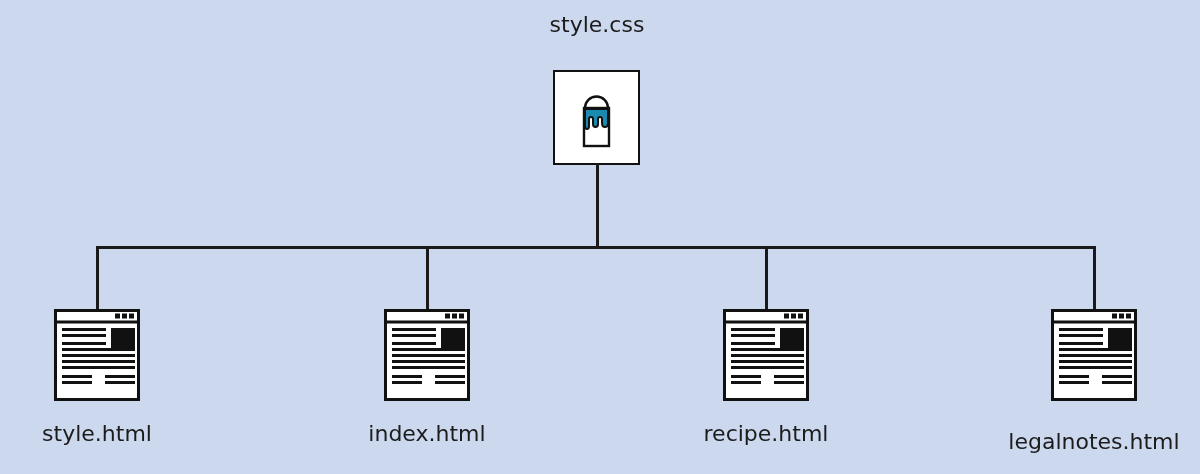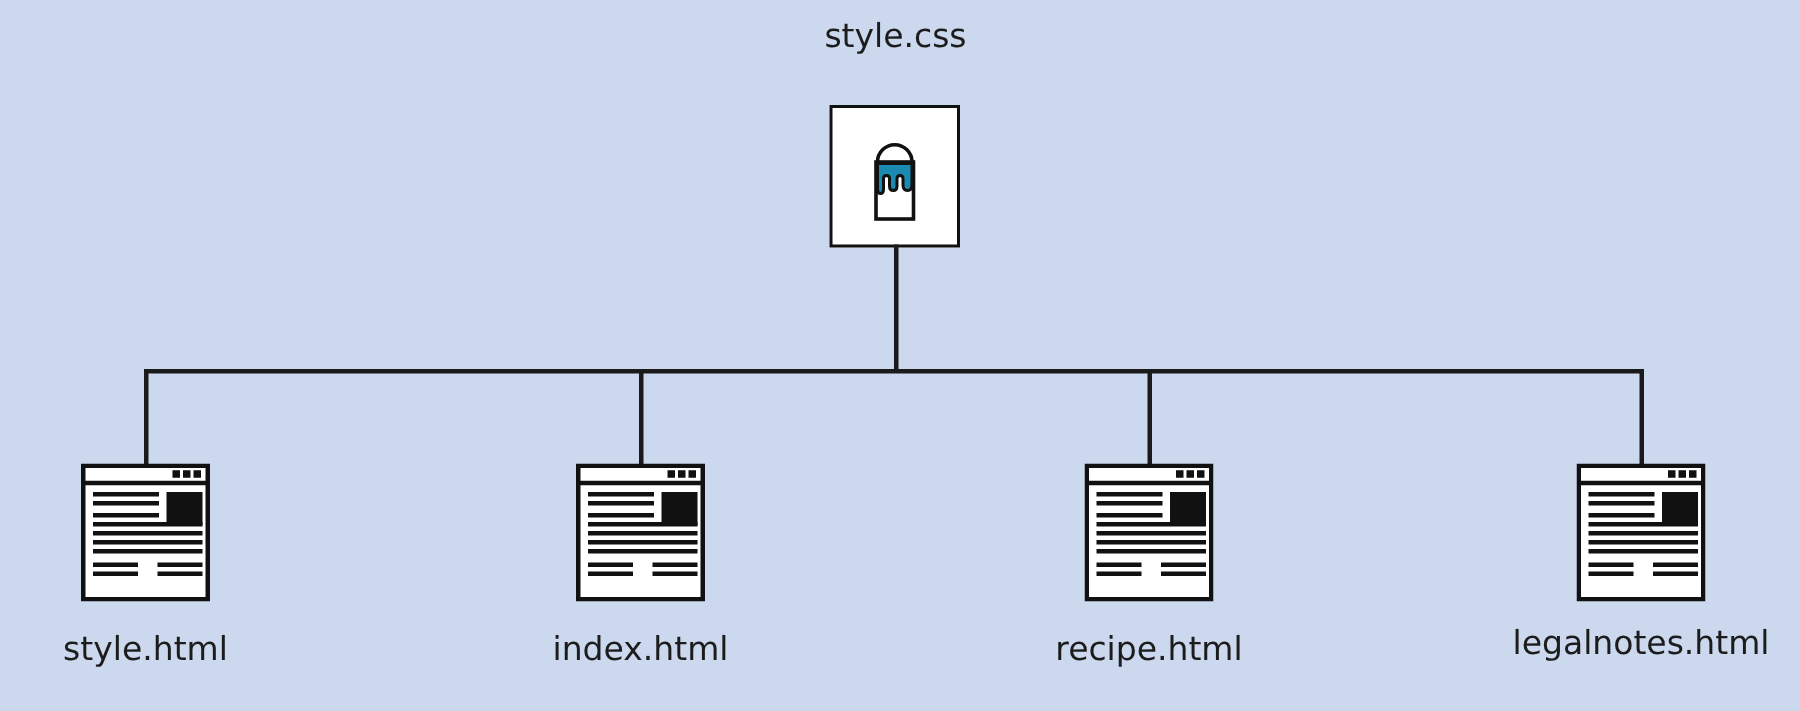--- a/index.html
+++ b/index.html
@@ -140,13 +140,13 @@
     <rect x="8" y="66" width="30" height="3" fill="#111"></rect>
     <rect x="51" y="66" width="30" height="3" fill="#111"></rect>
     <rect x="8" y="72" width="30" height="3" fill="#111"></rect>
     <rect x="51" y="72" width="30" height="3" fill="#111"></rect>
   </svg>
 </div>
 
 <div class="label" style="left:97px; top:421px;">style.html</div>
 <div class="label" style="left:427px; top:421px;">index.html</div>
 <div class="label" style="left:766px; top:421px;">recipe.html</div>
-<div class="label" style="left:1094px; top:417px;">legalnotes.html</div>
+<div class="label" style="left:1094px; top:429px;">legalnotes.html</div>
 
 </body></html>

